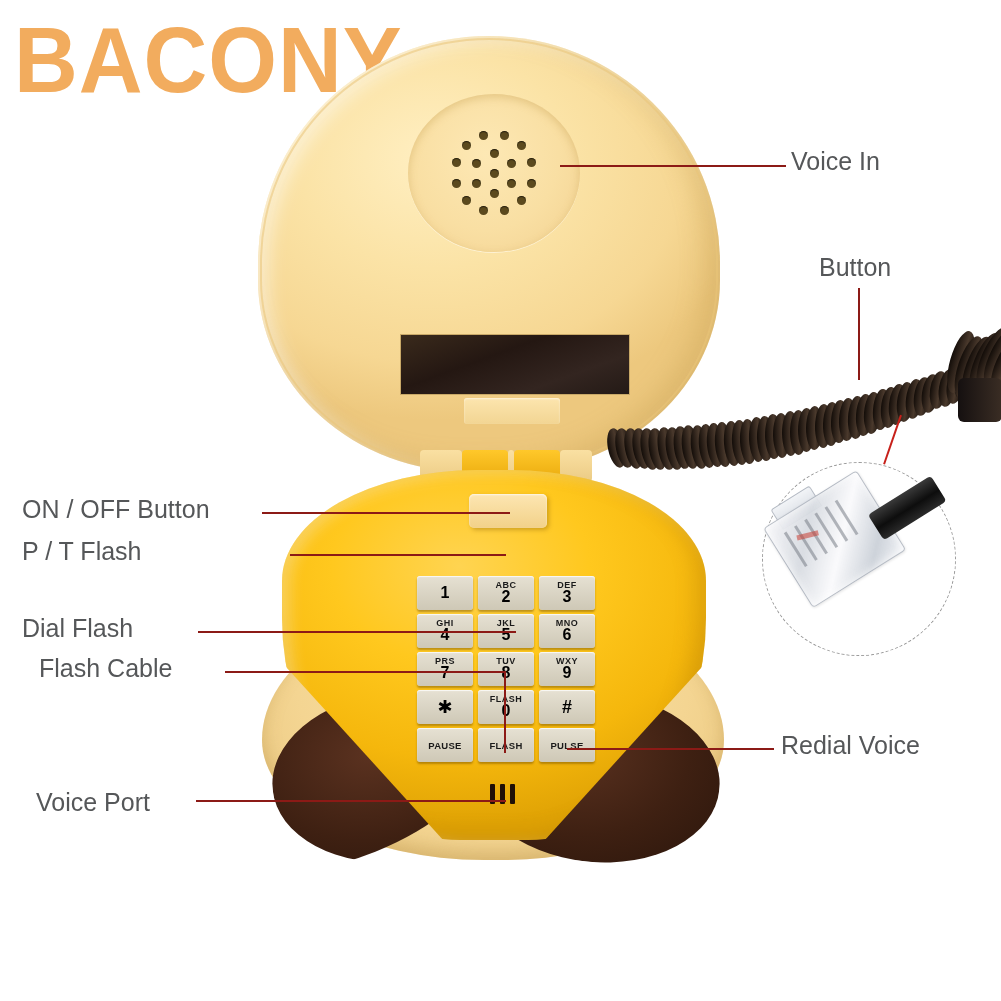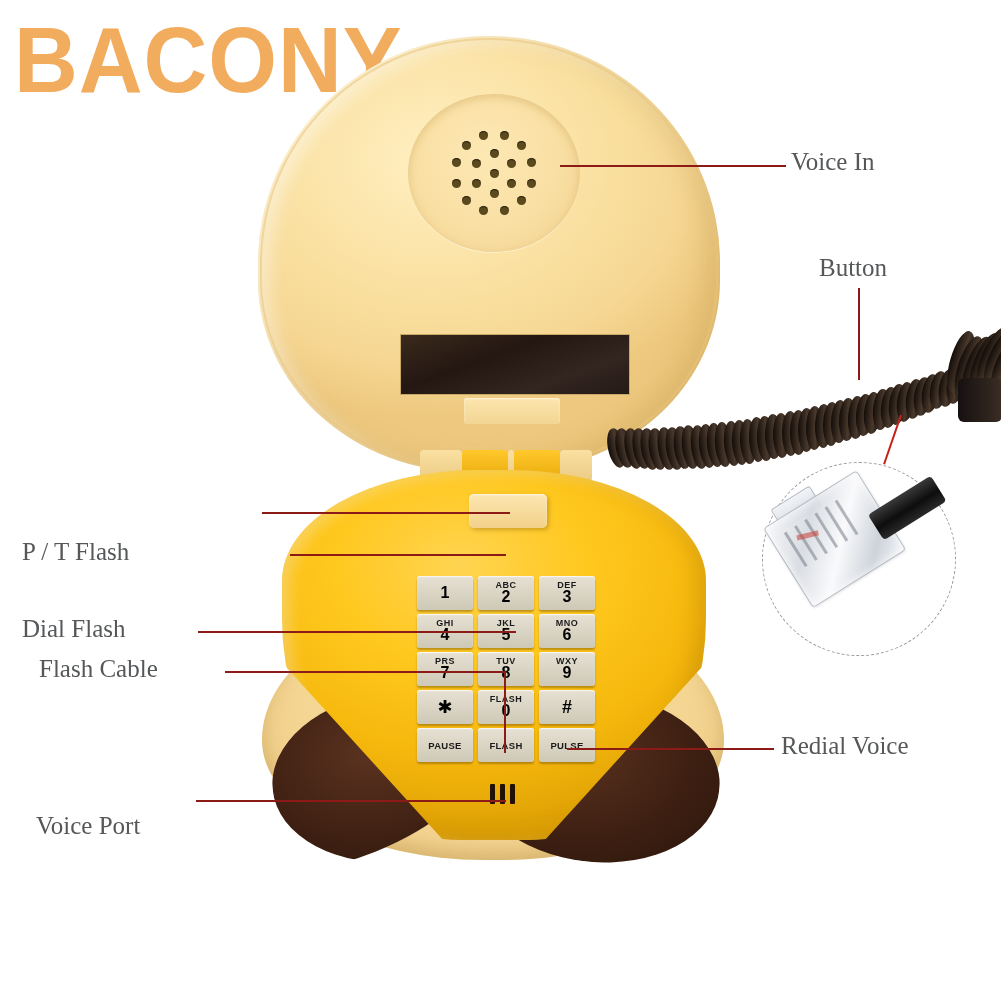--- a/index.html
+++ b/index.html
@@ -11,21 +11,21 @@
   
   #watermark{position:absolute;left:14px;top:14px;
     font-family:"Liberation Sans","DejaVu Sans",sans-serif;
     font-size:92px;font-weight:bold;letter-spacing:1px;
     color:#F2AC5E;line-height:1;
     transform:scaleX(0.96);transform-origin:left top;
     user-select:none;}
 
   
   .label{position:absolute;color:#555759;font-size:25px;
-         font-family:Liberation Serif, serif;
+         font-family:Liberation Sans, sans-serif;
          white-space:nowrap;line-height:1;}
   .leader{position:absolute;background:#8C1A16;}
   .leader.h{height:1.6px;}
   .leader.v{width:1.6px;}
   .leader.red{background:#C7201A;}
 
   
   #lid{position:absolute;left:258px;top:36px;width:462px;height:436px;
        border-radius:50% 50% 46% 46%/52% 52% 44% 44%;
        background:
@@ -328,28 +328,29 @@
 
   <div class="label" style="left:819px;top:255px;">Button</div>
   <div class="leader v" style="left:858px;top:288px;height:92px;"></div>
 
   <div class="label" style="left:781px;top:733px;">Redial Voice</div>
   <div class="leader h" style="left:567px;top:748px;width:207px;"></div>
 
   <div class="leader red" style="left:900px;top:415px;width:1.6px;height:52px;
        transform:rotate(19deg);transform-origin:top center;"></div>
 
+  <div class="label" style="left:22px;top:497px;">ON / OFF Button</div>
   <div class="leader h" style="left:262px;top:512px;width:248px;"></div>
 
   <div class="label" style="left:22px;top:539px;">P / T Flash</div>
   <div class="leader h" style="left:290px;top:554px;width:216px;"></div>
 
   <div class="label" style="left:22px;top:616px;">Dial Flash</div>
   <div class="leader h" style="left:198px;top:631px;width:318px;"></div>
 
   <div class="label" style="left:39px;top:656px;">Flash Cable</div>
   <div class="leader h" style="left:225px;top:671px;width:280px;"></div>
   <div class="leader v" style="left:504px;top:671px;height:82px;"></div>
 
-  <div class="label" style="left:36px;top:813px;">Voice Port</div>
+  <div class="label" style="left:36px;top:790px;">Voice Port</div>
   <div class="leader h" style="left:196px;top:800px;width:310px;"></div>
 
 </div>
 
 </body></html>

